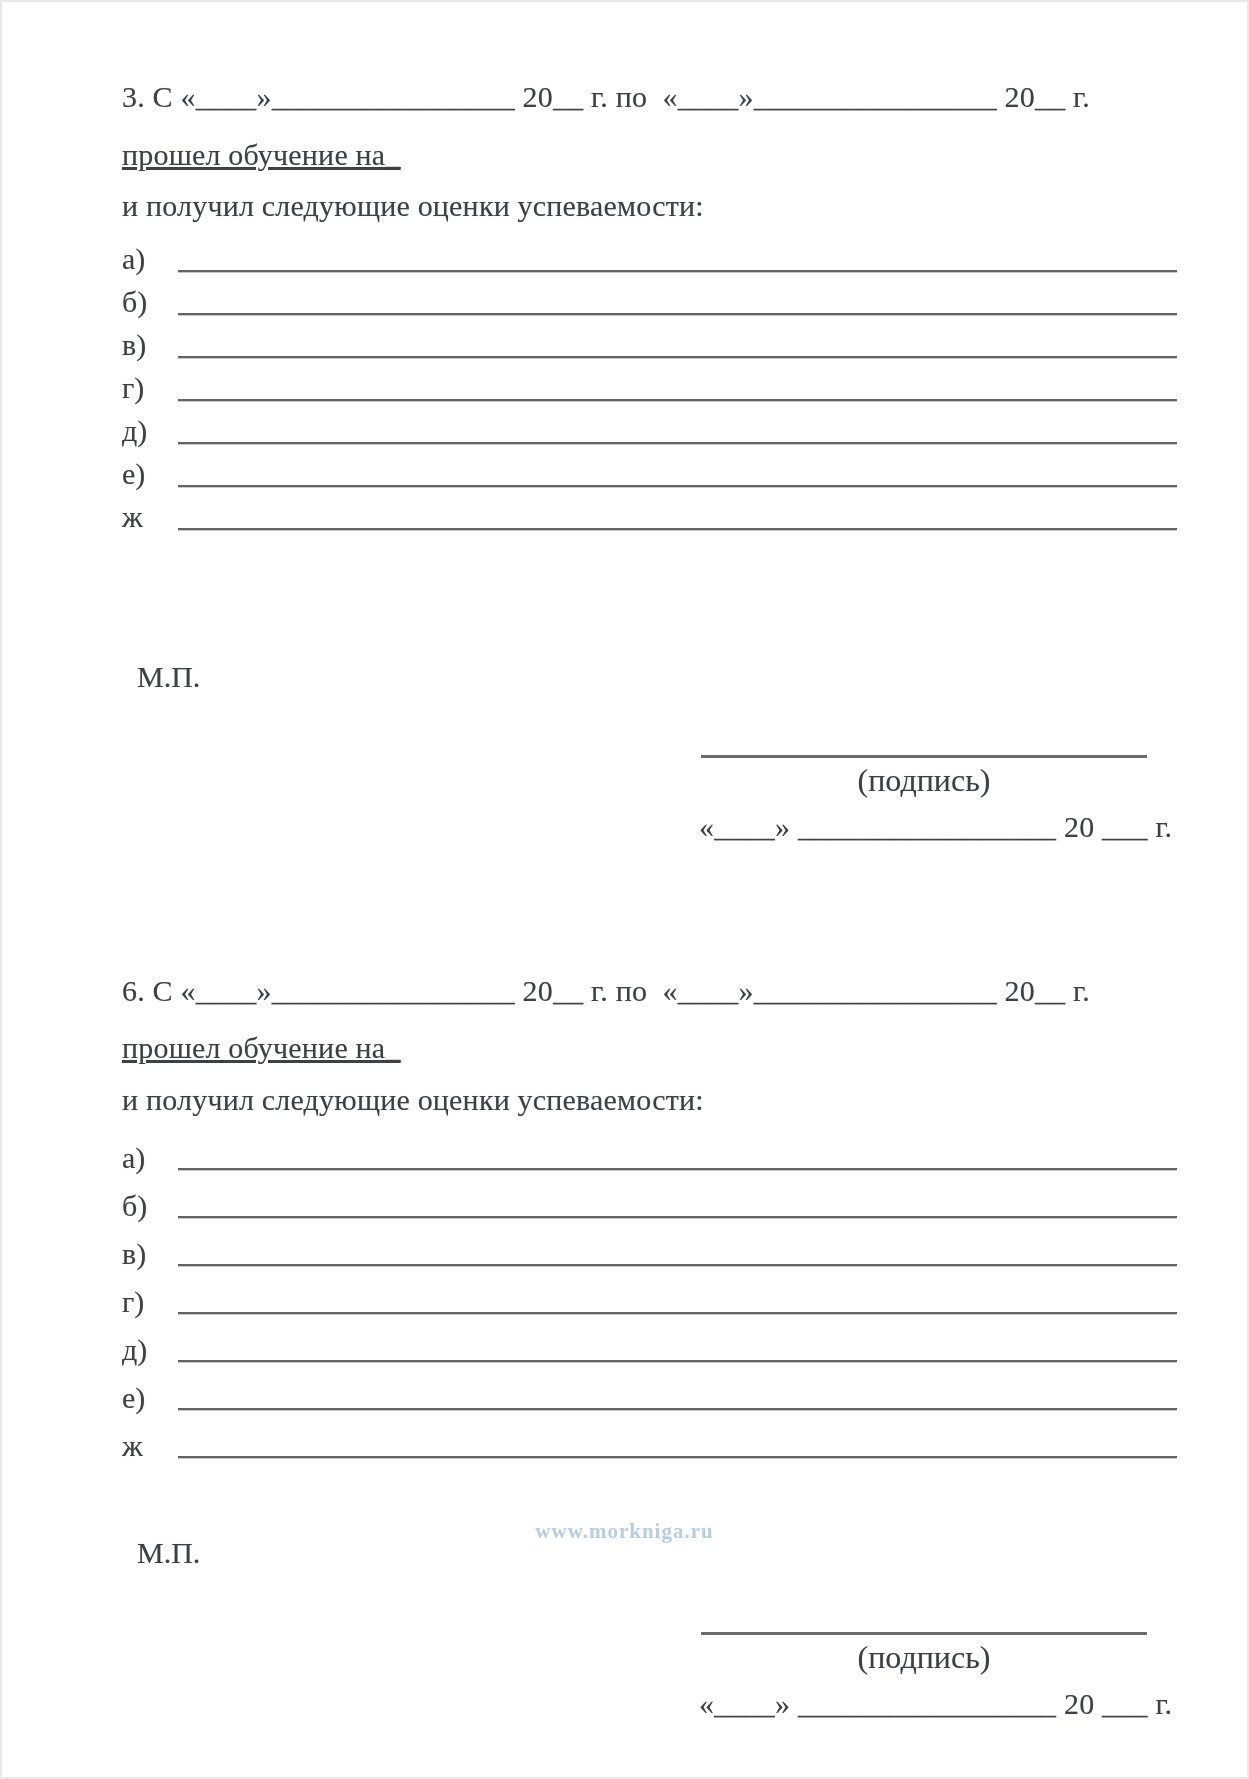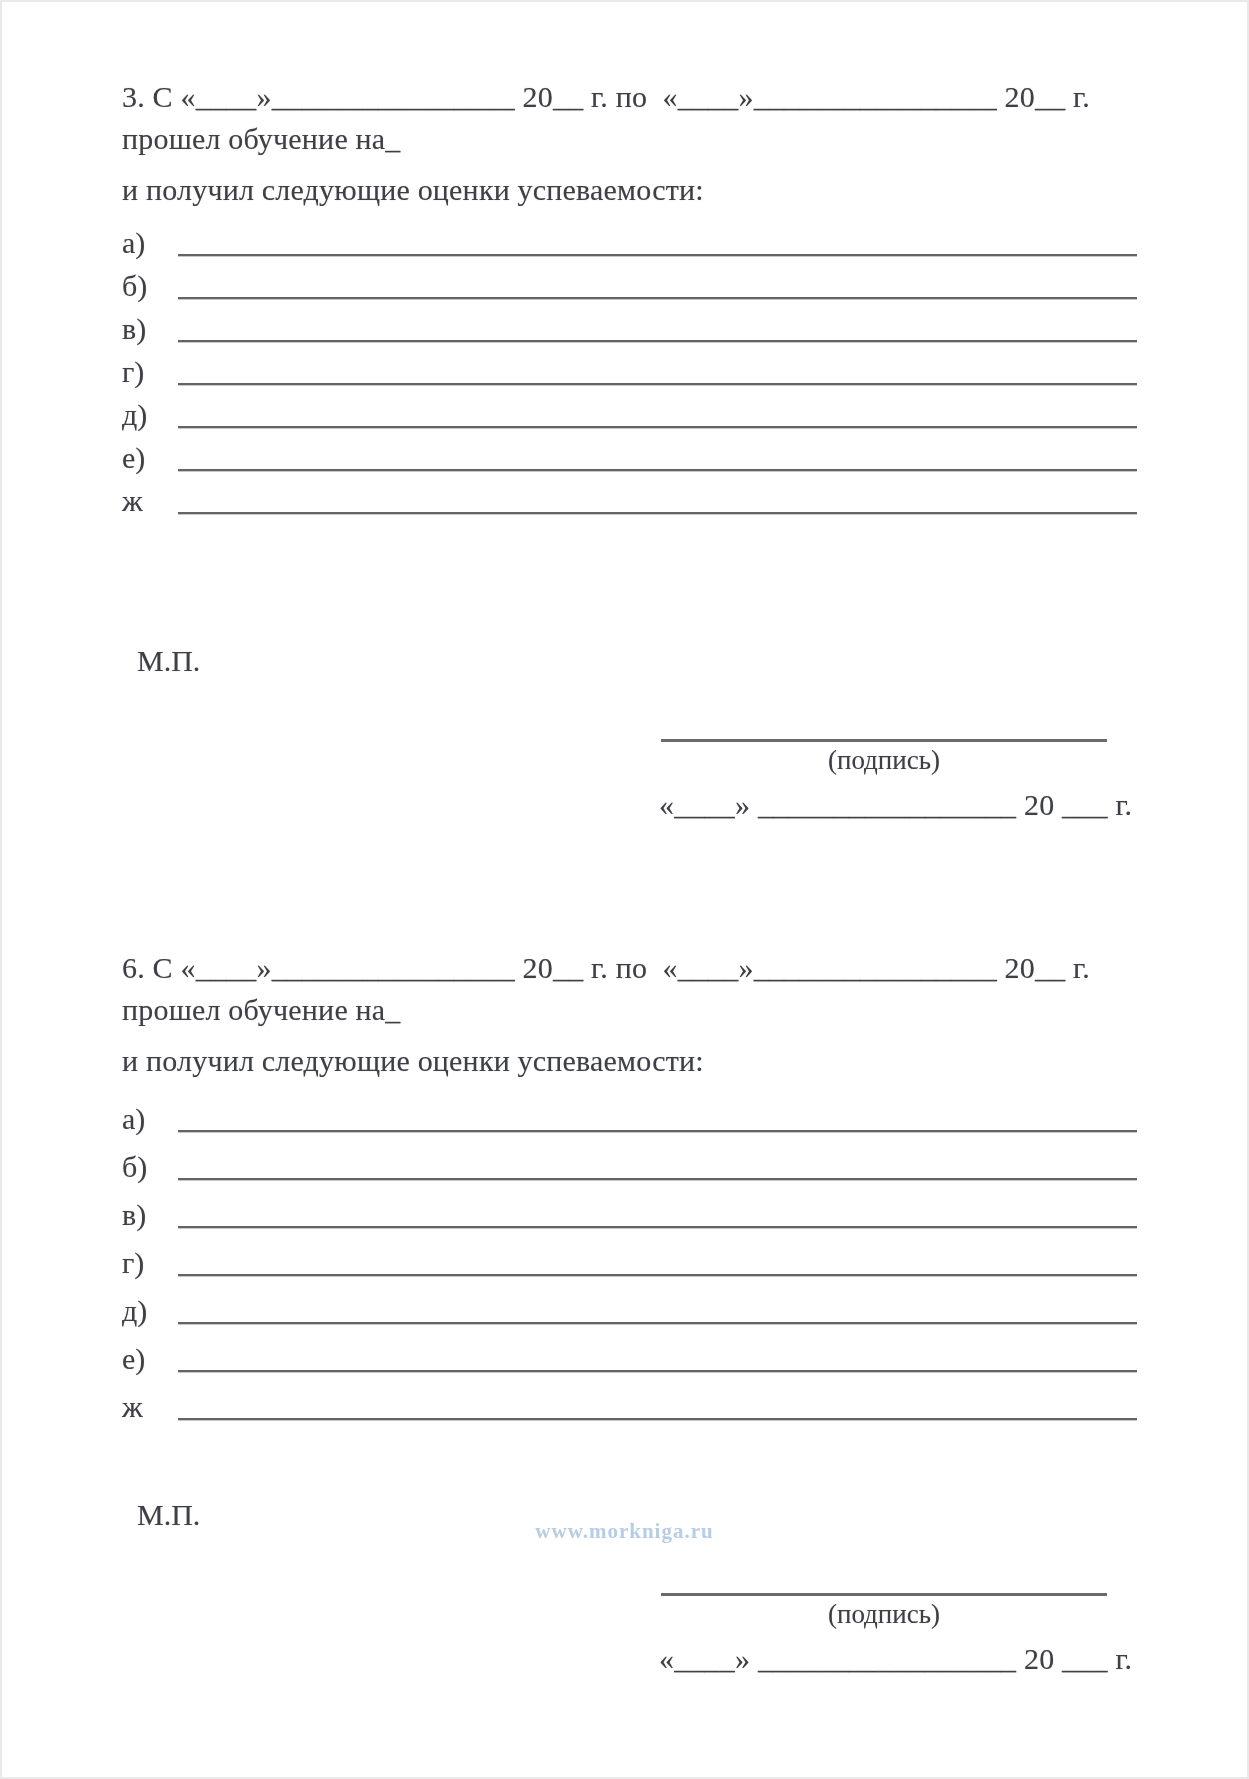--- a/index.html
+++ b/index.html
@@ -3,30 +3,30 @@
 <meta charset="utf-8">
 <style>
   html, body { margin: 0; padding: 0; background: #ffffff; }
   .page {
     position: relative;
     width: 1249px;
     height: 1779px;
     box-sizing: border-box;
     background: #ffffff;
     border: 2px solid #e9e9e9;
-    padding: 76px 110px 0 120px;
+    padding: 76px 70px 0 120px;
     font-family: "Liberation Serif", "DejaVu Serif", serif;
     color: #3e4046;
     font-size: 30px;
     line-height: 1.25;
     text-shadow: 0 0 1px rgba(62,64,70,0.35);
     overflow: hidden;
   }
   .line { margin: 0; white-space: pre-wrap; letter-spacing: 0.2px; }
-  .training-line { margin-top: 4px; }
+  .training-line { margin-top: 20px; text-decoration: underline; }
   .grades-intro  { margin-top: 14px; }
   .grades { margin-top: 10px; }
   .grade-row { display: flex; align-items: flex-end; }
   .s3 .grade-row { height: 43px; }
   .s4 .grade-row { height: 48px; }
   .grade-label { flex: none; width: 56px; }
   .grade-line  {
     flex: 1;
     border-bottom: 2px solid #646464;
     margin-bottom: 6px;
@@ -39,21 +39,21 @@
   .sig-rule {
     width: 446px;
     margin: 0 30px 0 auto;
     border-top: 3px solid #6a6a6a;
     height: 0;
   }
   .sig-caption {
     width: 446px;
     margin: 2px 30px 0 auto;
     text-align: center;
-    font-size: 27px;
+    font-size: 32px;
     white-space: pre-wrap;
   }
   .sig-date {
     margin-top: 8px;
     text-align: left;
     white-space: pre-wrap;
     letter-spacing: 0.2px;
   }
   .section-4 { margin-top: 126px; }
   .watermark {

